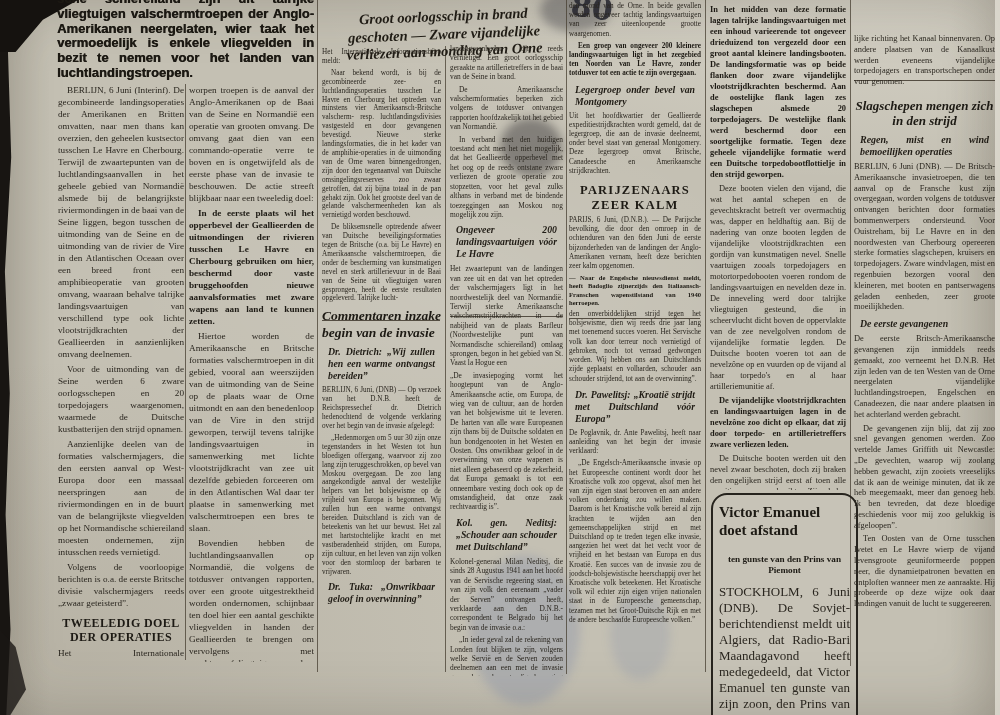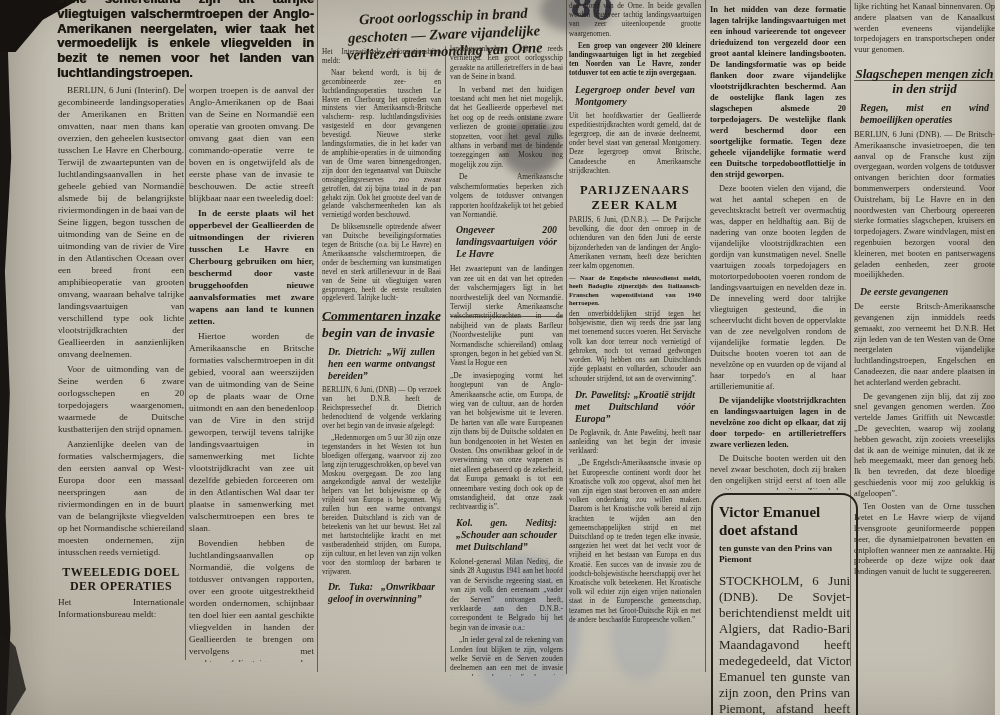--- a/index.html
+++ b/index.html
@@ -15,21 +15,21 @@
     font-family:"Liberation Serif","DejaVu Serif",serif;color:#2a261f;}
   .col{position:absolute;text-align:justify;overflow:hidden;}
   .col p{margin:0 0 3px 0;text-indent:9px;}
   .col p.cont{text-indent:0;}
   .col p.b{font-weight:bold;color:#1d1a14;}
   .c1,.c2{font-size:9.2px;line-height:12px;}
   .c3{font-size:7.2px;line-height:8.9px;}
   .c4{font-size:7.4px;line-height:9.4px;}
   .c5{font-size:7.2px;line-height:9.2px;}
   .c6{font-size:8.4px;line-height:11px;}
-  .c7{font-size:8.4px;line-height:10.8px;}
+  .c7{font-size:8.4px;line-height:10.8px;margin-top:32px;}
   .lead-headline{position:absolute;left:57px;top:-8px;width:257px;
     font-family:"Liberation Sans","DejaVu Sans",sans-serif;font-weight:700;
     font-size:13px;line-height:14.8px;text-align:justify;color:#1c1913;
     text-shadow:.4px 0 0 #1c1913;}
   .mid-headline{position:absolute;left:328px;top:8px;width:232px;text-align:center;
     font-style:italic;font-weight:bold;font-size:14.5px;line-height:17.5px;color:#201c15;
     transform:rotate(-2.2deg);}
   .caps-head{margin:7px 0 3px 0;text-align:center;font-weight:bold;font-size:12px;
     line-height:14px;letter-spacing:.4px;text-indent:0;color:#1d1a14;}
   .caps-head.sp{letter-spacing:1.2px;font-size:12.5px;line-height:15px;}
@@ -38,21 +38,21 @@
   .sec-head.ctr{text-align:center;}
   .subhead{margin:5px 6px 4px 6px;font-style:italic;font-weight:bold;
     font-size:9.8px;line-height:12px;text-indent:0;color:#201c15;}
   .c7 .subhead.small{font-size:10px;}
   .note{font-weight:bold;font-size:6.6px;line-height:8.2px;color:#1d1a14;}
   .vrule{position:absolute;width:1px;background:rgba(70,62,48,.75);}
   .hrule{position:absolute;height:1px;background:rgba(55,48,36,.8);}
   .box{position:absolute;left:711px;top:493px;width:131px;border:2.5px solid #26231d;
     border-radius:16px;padding:8px 6px 7px 6px;background:rgba(255,255,250,.06);}
   .box .box-title{font-weight:bold;font-size:15px;line-height:18px;color:#1d1a14;}
-  .box .box-sub{font-weight:bold;font-size:9.2px;line-height:11px;text-align:left;margin-top:4px;color:#1d1a14;}
+  .box .box-sub{font-weight:bold;font-size:9.2px;line-height:11px;text-align:center;margin-top:15px;color:#1d1a14;}
   .box .box-body{font-size:13px;line-height:16px;text-align:justify;margin-top:8px;}
   .edge-left{position:absolute;left:0;top:0;width:14px;height:715px;background:#181512;
     clip-path:polygon(0 0,100% 0,55% 6%,80% 22%,35% 38%,70% 55%,40% 72%,75% 88%,45% 100%,0 100%);}
   .blob-tl{position:absolute;left:0;top:0;width:78px;height:52px;background:#15120f;
     clip-path:polygon(0 0,100% 0,55% 38%,20% 100%,0 100%);}
   .blob-bl{position:absolute;left:0;top:630px;width:26px;height:85px;background:#1a1714;
     clip-path:polygon(0 0,60% 20%,100% 70%,40% 100%,0 100%);opacity:.8;}
   .smudge{position:absolute;border-radius:50%;filter:blur(5px);}
   .mark80{position:absolute;left:571px;top:-10px;font-weight:bold;font-size:30px;
     color:#23232c;opacity:.85;transform:rotate(8deg);font-family:"DejaVu Serif",serif;}
@@ -83,20 +83,21 @@
   <div class="hrule" style="left:450px;top:316px;width:113px;"></div>
   <div class="hrule" style="left:569px;top:318px;width:131px;"></div>
   <div class="hrule" style="left:854px;top:80px;width:141px;"></div>
 
   <div class="lead-headline">sche schiereiland zijn uit talrijke vliegtuigen valschermtroepen der Anglo-Amerikanen neergelaten, wier taak het vermoedelijk is enkele vliegvelden in bezit te nemen voor het landen van luchtlandingstroepen.</div>
 
   <div class="col c1" style="left:58px;top:84px;width:126px;height:578px;">
     <p>BERLIJN, 6 Juni (Interinf). De gecombineerde landingsoperaties der Amerikanen en Britten omvatten, naar men thans kan overzien, den geheelen kustsector tusschen Le Havre en Cherbourg. Terwijl de zwaartepunten van de luchtlandingsaanvallen in het geheele gebied van Normandië alsmede bij de belangrijkste riviermondingen in de baai van de Seine liggen, begon tusschen de uitmonding van de Seine en de uitmonding van de rivier de Vire in den Atlantischen Oceaan over een breed front een amphibieoperatie van grooten omvang, waaraan behalve talrijke landingsvaartuigen van verschillend type ook lichte vlootstrijdkrachten der Geallieerden in aanzienlijken omvang deelnemen.</p>
     <p>Voor de uitmonding van de Seine werden 6 zware oorlogsschepen en 20 torpedojagers waargenomen, waarmede de Duitsche kustbatterijen den strijd opnamen.</p>
     <p>Aanzienlijke deelen van de formaties valschermjagers, die den eersten aanval op West-Europa door een massaal neerspringen aan de riviermondingen en in de buurt van de belangrijkste vliegvelden op het Normandische schiereiland moesten ondernemen, zijn intusschen reeds vernietigd.</p>
+    <p>Volgens de voorloopige berichten is o.a. de eerste Britsche divisie valschermjagers reeds „zwaar geteisterd”.</p>
     <h3 class="caps-head">TWEELEDIG DOEL DER OPERATIES</h3>
     <p class="cont">Het Internationale Informationsbureau meldt:</p>
 
   </div>
 
   <div class="col c2" style="left:189px;top:84px;width:125px;height:578px;">
     <p class="cont">worpen troepen is de aanval der Anglo-Amerikanen op de Baai van de Seine en Normandië een operatie van grooten omvang. De omvang gaat dien van een commando-operatie verre te boven en is ongetwijfeld als de eerste phase van de invasie te beschouwen. De actie streeft blijkbaar naar een tweeledig doel:</p>
     <p class="b">In de eerste plaats wil het opperbevel der Geallieerden de uitmondingen der rivieren tusschen Le Havre en Cherbourg gebruiken om hier, beschermd door vaste bruggehoofden nieuwe aanvalsformaties met zware wapens aan land te kunnen zetten.</p>
     <p>Hiertoe worden de Amerikaansche en Britsche formaties valschermtroepen in dit gebied, vooral aan weerszijden van de uitmonding van de Seine op de plaats waar de Orne uitmondt en aan den benedenloop van de Vire in den strijd geworpen, terwijl tevens talrijke landingsvaartuigen in samenwerking met lichte vlootstrijdkracht van zee uit dezelfde gebieden forceeren om in den Atlantischen Wal daar ter plaatse in samenwerking met valschermtroepen een bres te slaan.</p>
     <p>Bovendien hebben de luchtlandingsaanvallen op Normandië, die volgens de totdusver ontvangen rapporten, over een groote uitgestrektheid worden ondernomen, schijnbaar ten doel hier een aantal geschikte vliegvelden in handen der Geallieerden te brengen om vervolgens met vrachtzweefvliegtuigen en andere groote transportvliegtuigen nieuwe troepen met zware wapens door de lucht te kunnen aanvoeren.</p>
@@ -111,22 +112,22 @@
     <p>De bliksemsnelle optredende afweer van Duitsche beveiligingsformaties tegen de Britsche (o.a. bij Le Havre) en Amerikaansche valschermtroepen, die onder de bescherming van kunstmatigen nevel en sterk artillerievuur in de Baai van de Seine uit vliegtuigen waren gesprongen, heeft de eerste resultaten opgeleverd. Talrijke lucht-</p>
     <h2 class="sec-head">Commentaren inzake begin van de invasie</h2>
     <div class="subhead">Dr. Dietrich: „Wij zullen hen een warme ontvangst bereiden”</div>
     <p class="cont">BERLIJN, 6 Juni, (DNB) — Op verzoek van het D.N.B. heeft de Reichspressechef dr. Dietrich hedenochtend de volgende verklaring over het begin van de invasie afgelegd:</p>
     <p>„Hedenmorgen om 5 uur 30 zijn onze tegenstanders in het Westen tot hun bloedigen offergang, waarvoor zij zoo lang zijn teruggeschrokken, op bevel van Moskou overgegaan. De zoo lang aangekondigde aanval der westelijke helpers van het bolsjewisme op de vrijheid van Europa is begonnen. Wij zullen hun een warme ontvangst bereiden. Duitschland is zich van de beteekenis van het uur bewust. Het zal met hartstochtelijke kracht en met vastberadenheid strijden, om Europa, zijn cultuur, en het leven van zijn volken voor den stormloop der barbaren te vrijwaren.</p>
     <div class="subhead">Dr. Tuka: „Onwrikbaar geloof in overwinning”</div>
   </div>
 
   <div class="col c4" style="left:450px;top:44px;width:113px;height:632px;">
     <p class="cont">landingseenheden zijn reeds vernietigd. Een groot oorlogsschip geraakte na artillerietreffers in de baai van de Seine in brand.</p>
+    <p>De Amerikaansche valschermformaties beperken zich volgens de totdusver ontvangen rapporten hoofdzakelijk tot het gebied van Normandië.</p>
     <p>In verband met den huidigen toestand acht men het niet mogelijk, dat het Geallieerde opperbevel met het oog op de reeds ontstane zware verliezen de groote operatie zou stopzetten, voor het geval zulks althans in verband met de bindende toezeggingen aan Moskou nog mogelijk zou zijn.</p>
-    <p>De Amerikaansche valschermformaties beperken zich volgens de totdusver ontvangen rapporten hoofdzakelijk tot het gebied van Normandië.</p>
     <div class="subhead">Ongeveer 200 landingsvaartuigen vóór Le Havre</div>
     <p class="cont">Het zwaartepunt van de landingen van zee uit en dat van het optreden der valschermjagers ligt in het noordwestelijk deel van Normandië. Terwijl sterke Amerikaansche valschermstrijdkrachten in de nabijheid van de plaats Barfleur (Noordwestelijke punt van Normandische schiereiland) omlaag sprongen, begon in het gebied van St. Vaast la Hogue een</p>
     <p class="cont">„De invasiepoging vormt het hoogtepunt van de Anglo-Amerikaansche actie, om Europa, de wieg van de cultuur, aan de horden van het bolsjewisme uit te leveren. De harten van alle ware Europeanen zijn thans bij de Duitsche soldaten en hun bondgenooten in het Westen en Oosten. Ons onwrikbaar geloof in de overwinning van onze wapenen is niet alleen gebaseerd op de zekerheid, dat Europa gemaakt is tot een onneembare vesting doch ook op de omstandigheid, dat onze zaak rechtvaardig is”.</p>
     <div class="subhead">Kol. gen. Neditsj: „Schouder aan schouder met Duitschland”</div>
     <p class="cont">Kolonel-generaal Milan Neditsj, die sinds 28 Augustus 1941 aan het hoofd van de Servische regeering staat, en van zijn volk den eerenaam „vader der Serven” ontvangen heeft, verklaarde aan den D.N.B.-correspondent te Belgrado bij het begin van de invasie o.a.:</p>
     <p>„In ieder geval zal de rekening van Londen fout blijken te zijn, volgens welke Servië en de Serven zouden deelnemen aan een met de invasie gepaard gaande opstandige beweging op den Balkan. Wij zullen weten, dat de Engelschen en Amerikanen ons aan de bolsjewieken verraden en verkocht hebben. Zoo verkeerd voor ons, zoowel als voor de andere volkeren van het Zuid-Oosten, het invasieprobleem in het concrete geval van</p>
   </div>
 
   <div class="col c5" style="left:569px;top:2px;width:132px;height:668px;">
     <p class="cont">den mond van de Orne. In beide gevallen werden ongeveer tachtig landingsvaartuigen van zeer uiteenloopende grootte waargenomen.</p>

